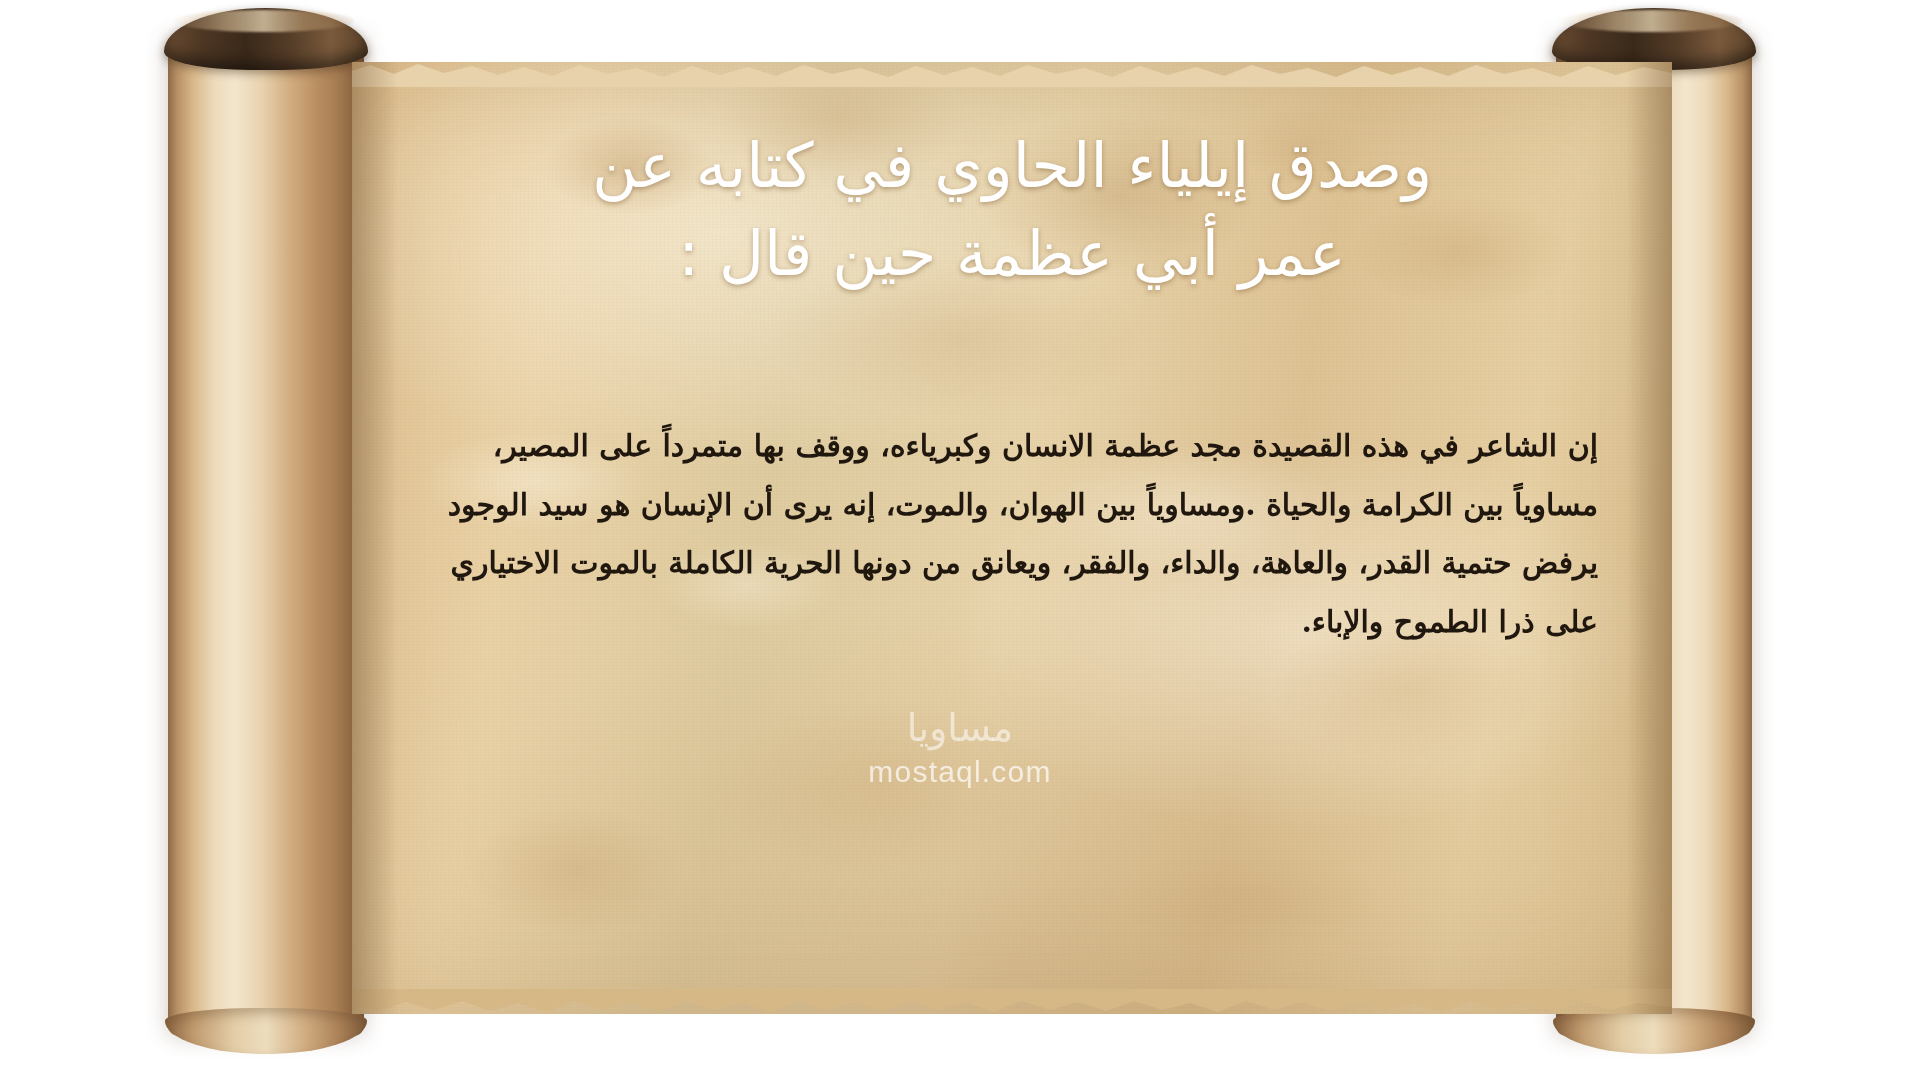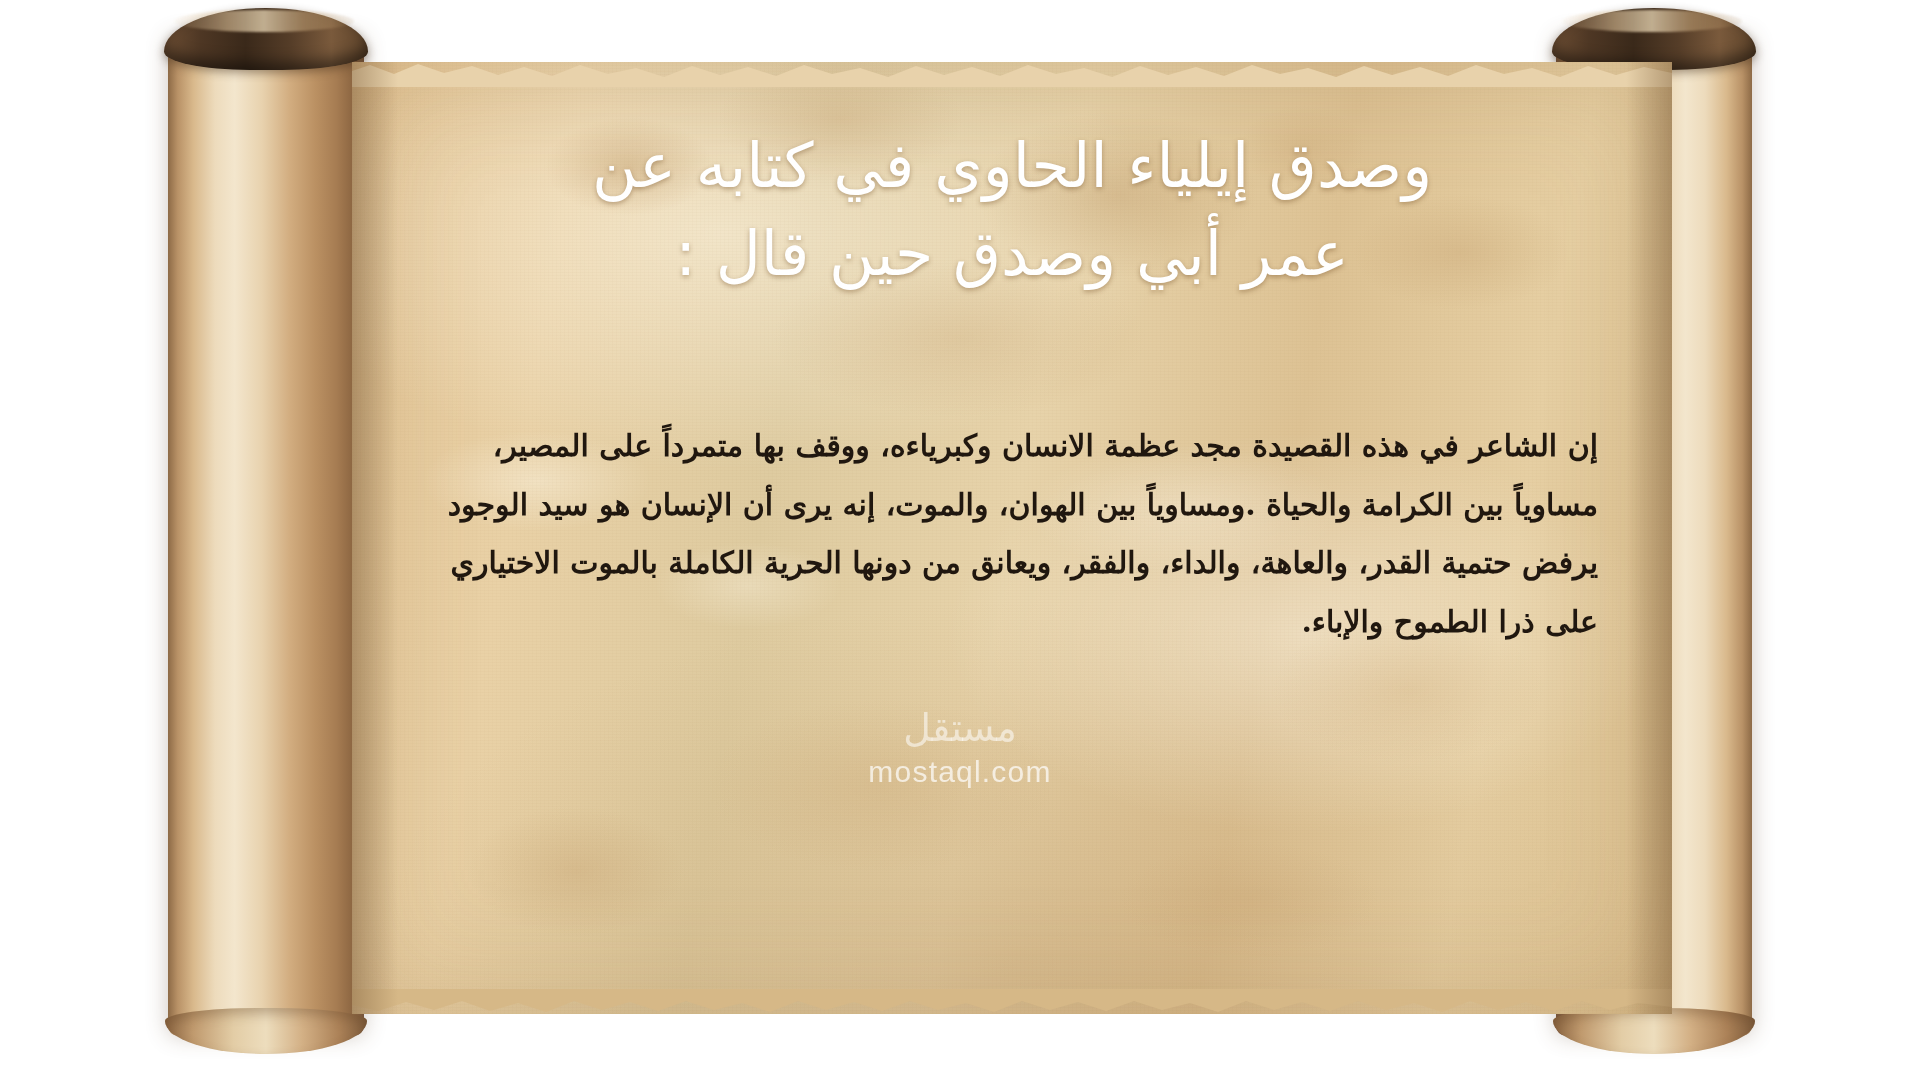--- a/index.html
+++ b/index.html
@@ -210,24 +210,24 @@
       </svg>
     </div>
   </div>
 
   <div class="tuck l"></div>
   <div class="tuck r"></div>
 
   <div class="content">
     <div class="title">
       <div>وصدق إيلياء الحاوي في كتابه عن</div>
-      <div>عمر أبي وصدق حين قال :</div>
+      <div>عمر أبي عظمة حين قال :</div>
     </div>
 
     <p class="body-text">إن الشاعر في هذه القصيدة مجد عظمة الانسان وكبرياءه، ووقف بها متمرداً على المصير، مساوياً بين الكرامة والحياة .ومساوياً بين الهوان، والموت، إنه يرى أن الإنسان هو سيد الوجود يرفض حتمية القدر، والعاهة، والداء، والفقر، ويعانق من دونها الحرية الكاملة بالموت الاختياري على ذرا الطموح والإباء.</p>
   </div>
 
   <div class="watermark">
-    <div class="wm-ar">مستقل</div>
+    <div class="wm-ar">مساويا</div>
     <div class="wm-en">mostaql.com</div>
   </div>
 
 </div>
 
 </body></html>

